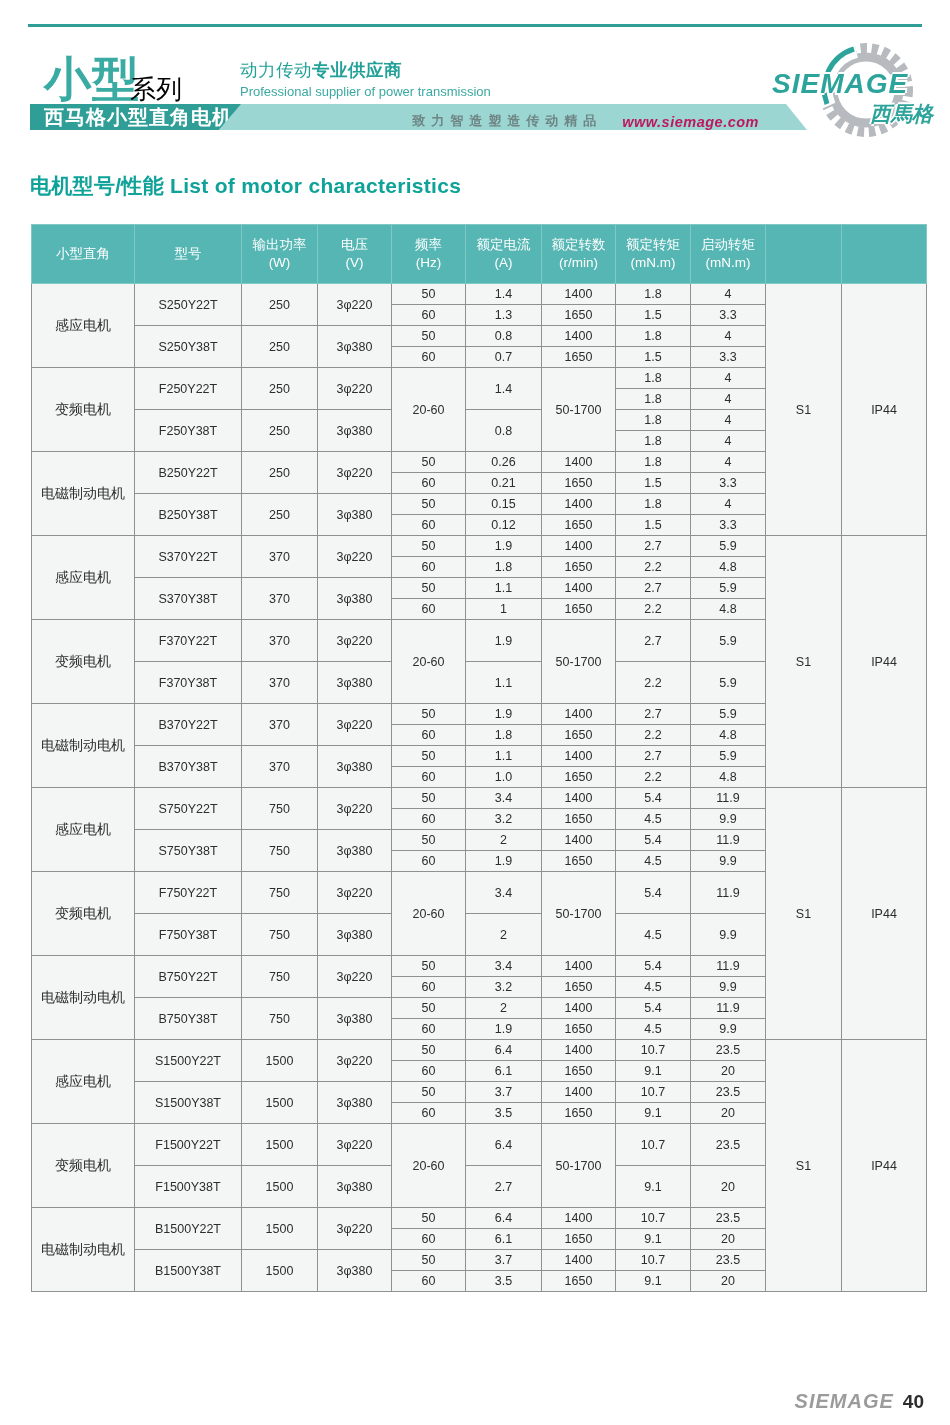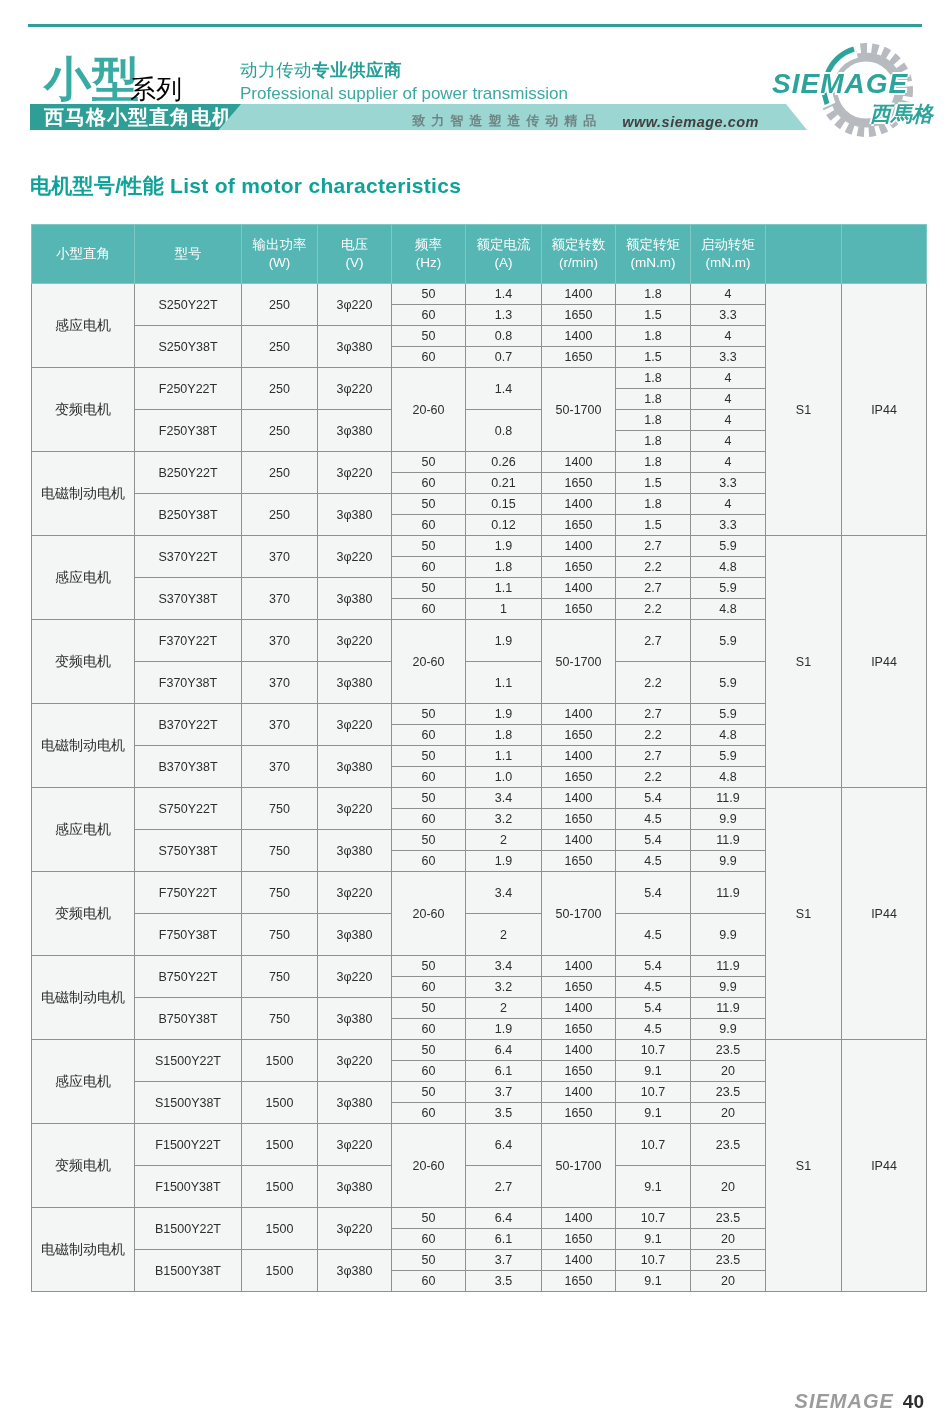--- a/index.html
+++ b/index.html
@@ -9,33 +9,33 @@
     font-family:"Liberation Sans", sans-serif;
     overflow:hidden;
   }
   
   .top-rule { position:absolute; left:28px; top:24px; width:894px; height:3px; background:#2f9e96; }
   .series-title { position:absolute; left:44px; top:48px; font-size:47px; font-weight:bold; color:#3aaba2; letter-spacing:1px; }
   .series-suffix { position:absolute; left:130px; top:72px; font-size:26px; color:#000000; }
   .slogan-block { position:absolute; left:240px; top:58px; color:#23a198; }
   .slogan-cn { font-size:17.5px; font-weight:500; letter-spacing:0.5px; }
   .slogan-cn b { font-weight:bold; }
-  .slogan-en { font-size:17px; color:#3ba9a1; margin-top:2px; }
+  .slogan-en { font-size:13px; color:#3ba9a1; margin-top:2px; }
   .band-dark {
     position:absolute; left:30px; top:104px; width:212px; height:26px; background:#2f9e96;
     clip-path:polygon(0 0, 100% 0, calc(100% - 23px) 100%, 0 100%);
     color:#fff; font-weight:bold; font-size:20px; line-height:26px; padding-left:14px; letter-spacing:1px;
   }
   .band-light {
     position:absolute; left:219px; top:104px; width:588px; height:26px; background:#9bd6d3;
     clip-path:polygon(22px 0, calc(100% - 21px) 0, 100% 100%, 0 100%);
     display:flex; justify-content:flex-end; align-items:flex-end; gap:20px; padding-right:48px;
   }
   .band-slogan { font-size:13px; font-weight:bold; letter-spacing:6px; color:#6e8583; }
-  .band-site { font-size:14.5px; font-weight:bold; font-style:italic; color:#404040; letter-spacing:0.5px; }
+  .band-site { font-size:14.5px; font-weight:bold; font-style:italic; color:#be185d; letter-spacing:0.5px; }
   .logo { position:absolute; left:770px; top:36px; width:180px; height:110px; }
   .logo svg { position:absolute; right:2px; top:0; }
   .logo-text {
     position:absolute; left:2px; top:32px; font-size:28px; font-style:italic; font-weight:bold;
     color:#2da49b; letter-spacing:1px;
     text-shadow:-2px 0 0 #fff, 2px 0 0 #fff, 0 -2px 0 #fff, 0 2px 0 #fff, -2px 2px 0 #fff, 2px -2px 0 #fff;
   }
   .logo-cn {
     position:absolute; left:100px; top:64px; font-size:21px; font-style:italic; font-weight:bold;
     color:#2da49b; font-family:"Liberation Serif", serif;

